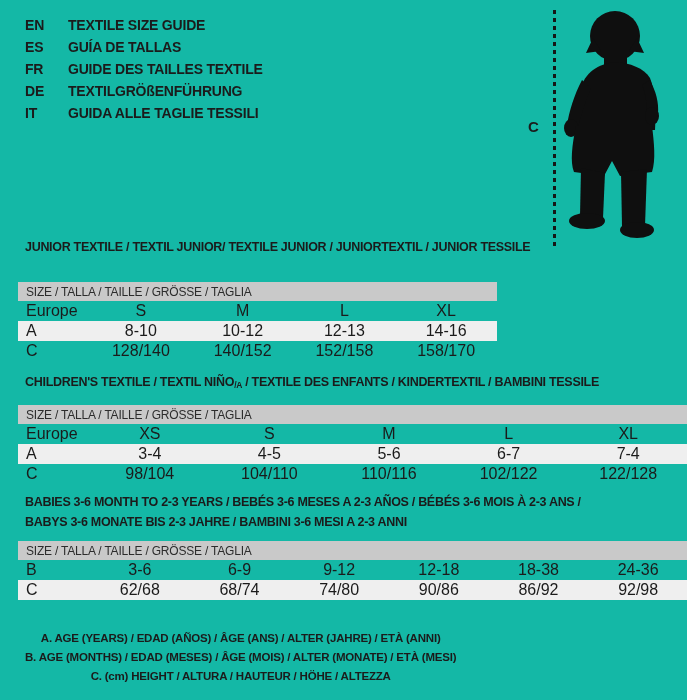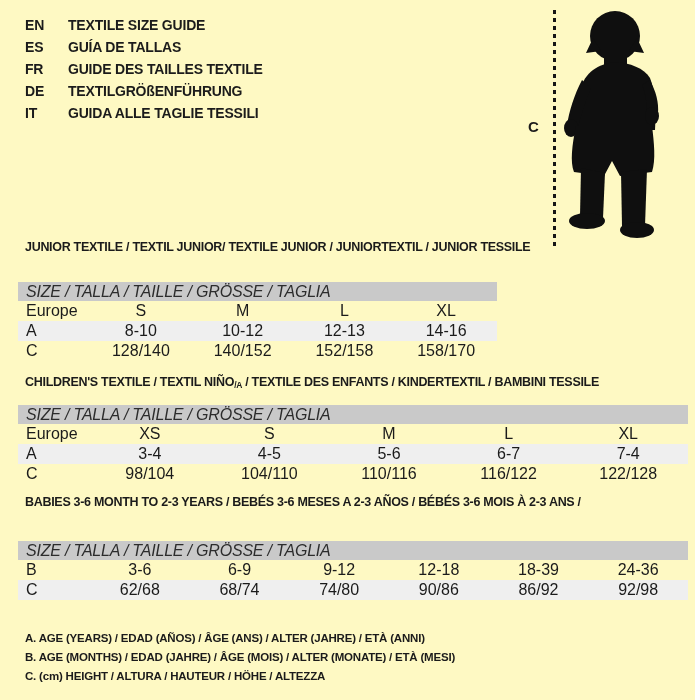--- a/index.html
+++ b/index.html
@@ -1,18 +1,18 @@
 <!DOCTYPE html>
 <html><head>
 <meta charset="utf-8">
 <style>
   html,body { margin:0; padding:0; background:#fff; }
   .canvas {
-    position:relative; width:687px; height:700px; background:#fef9c3;
-    font-family:"Liberation Sans", sans-serif; color:#1b1b1b; overflow:hidden;padding-left:8px;
+    position:relative; width:687px; height:700px; background:#14b8a6;
+    font-family:"Liberation Sans", sans-serif; color:#1b1b1b; overflow:hidden;
   }
 
   
   .lang-list { position:absolute; left:25px; top:14px; }
   .lang-row { display:flex; line-height:22px; font-size:14px; font-weight:bold; letter-spacing:-0.2px; }
   .lang-code { width:43px; }
   .lang-title { white-space:nowrap; }
 
   
   .figure { position:absolute; left:0; top:0; }
@@ -27,36 +27,36 @@
   .tbl-title { position:absolute; left:25px; font-size:12.5px; font-weight:bold; letter-spacing:-0.3px; white-space:nowrap; }
   .tbl-title .sub { font-size:8.5px; vertical-align:-2px; }
   .title-junior { top:240px; }
   .title-children { top:375px; }
   .title-babies { top:492px; line-height:20px; }
 
   
   .size-table { position:absolute; left:18px; }
   .t-header {
     height:19px; background:#c9c9c9; display:flex; align-items:center;
-    padding-left:8px; font-size:16px; color:#2c2c2c; letter-spacing:-0.2px; box-sizing:border-box;font-style:italic;
+    padding-left:8px; font-size:12px; color:#2c2c2c; letter-spacing:-0.2px; box-sizing:border-box;
   }
   .t-row { display:grid; height:20px; align-items:center; font-size:16px; }
   .t-row.alt { background:#efefef; }
   .t-row .c0 { padding-left:8px; text-align:left; }
   .t-row .c { text-align:center; }
   .tbl-junior   { top:282px; width:479px; }
   .tbl-junior   .t-row { grid-template-columns:72px repeat(4,1fr); }
   .tbl-children { top:405px; width:670px; }
   .tbl-children .t-row { grid-template-columns:72px repeat(5,1fr); }
   .tbl-babies   { top:541px; width:670px; }
   .tbl-babies   .t-row { grid-template-columns:72px repeat(6,1fr); }
 
   
   .footnotes { position:absolute; left:25px; top:629px; }
-  .footnote { font-size:11.5px; font-weight:bold; line-height:19px; letter-spacing:-0.2px; white-space:nowrap; }
+  .footnote { font-size:11.5px; font-weight:bold; line-height:19px; letter-spacing:-0.2px; white-space:nowrap;text-align:center; }
 </style>
 </head>
 <body>
 
 <div class="canvas">
 
   <div class="lang-list">
     <div class="lang-row">
       <span class="lang-code">EN</span>
       <span class="lang-title">TEXTILE SIZE GUIDE</span>
@@ -147,49 +147,50 @@
       <span class="c">4-5</span>
       <span class="c">5-6</span>
       <span class="c">6-7</span>
       <span class="c">7-4</span>
     </div>
     <div class="t-row">
       <span class="c0">C</span>
       <span class="c">98/104</span>
       <span class="c">104/110</span>
       <span class="c">110/116</span>
-      <span class="c">116/122</span>
+      <span class="c">102/122</span>
       <span class="c">122/128</span>
     </div>
   </div>
 
   <div class="tbl-title title-babies">
     <div>BABIES 3-6 MONTH TO 2-3 YEARS / BEBÉS 3-6 MESES A 2-3 AÑOS / BÉBÉS 3-6 MOIS À 2-3 ANS /</div>
+    <div>BABYS 3-6 MONATE BIS 2-3 JAHRE / BAMBINI 3-6 MESI A 2-3 ANNI</div>
   </div>
   <div class="size-table tbl-babies">
     <div class="t-header">SIZE / TALLA / TAILLE / GRÖSSE / TAGLIA</div>
     <div class="t-row">
       <span class="c0">B</span>
       <span class="c">3-6</span>
       <span class="c">6-9</span>
       <span class="c">9-12</span>
       <span class="c">12-18</span>
-      <span class="c">18-39</span>
+      <span class="c">18-38</span>
       <span class="c">24-36</span>
     </div>
     <div class="t-row alt">
       <span class="c0">C</span>
       <span class="c">62/68</span>
       <span class="c">68/74</span>
       <span class="c">74/80</span>
       <span class="c">90/86</span>
       <span class="c">86/92</span>
       <span class="c">92/98</span>
     </div>
   </div>
 
   <div class="footnotes">
     <div class="footnote">A. AGE (YEARS) / EDAD (AÑOS) / ÂGE (ANS) / ALTER (JAHRE) / ETÀ (ANNI)</div>
-    <div class="footnote">B. AGE (MONTHS) / EDAD (JAHRE) / ÂGE (MOIS) / ALTER (MONATE) / ETÀ (MESI)</div>
+    <div class="footnote">B. AGE (MONTHS) / EDAD (MESES) / ÂGE (MOIS) / ALTER (MONATE) / ETÀ (MESI)</div>
     <div class="footnote">C. (cm) HEIGHT / ALTURA / HAUTEUR / HÖHE / ALTEZZA</div>
   </div>
 
 </div>
 
 </body></html>

